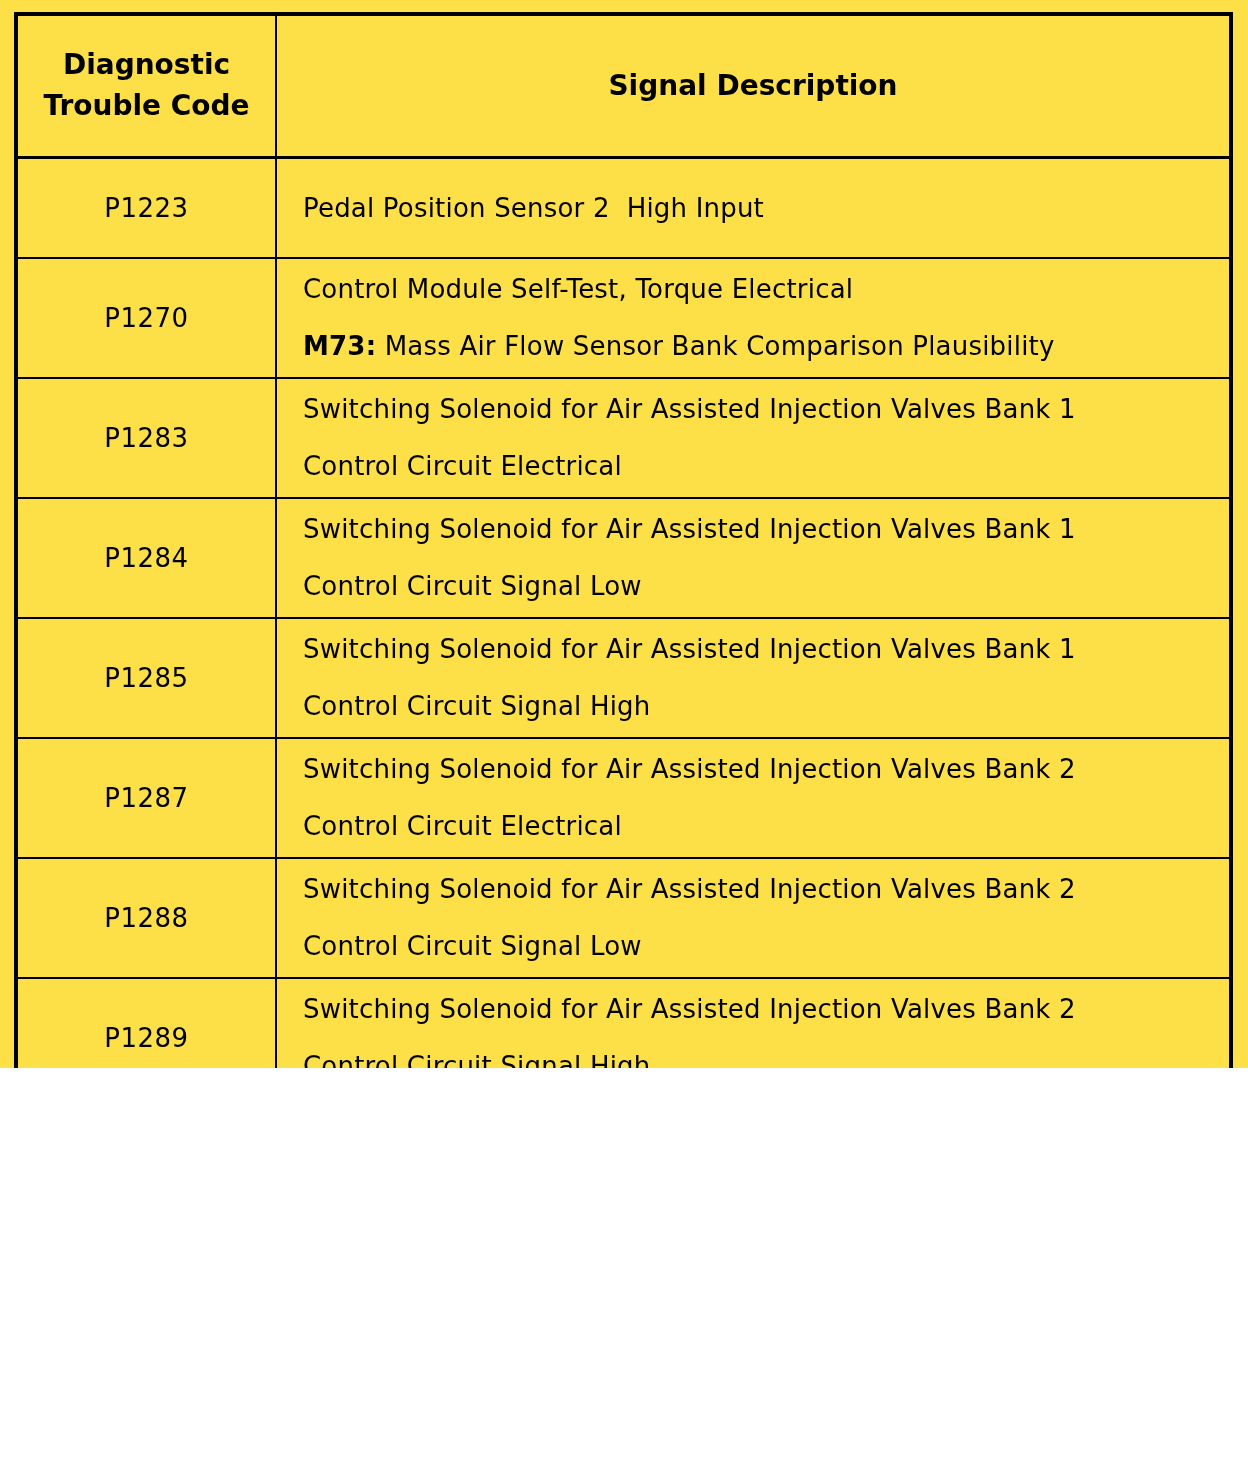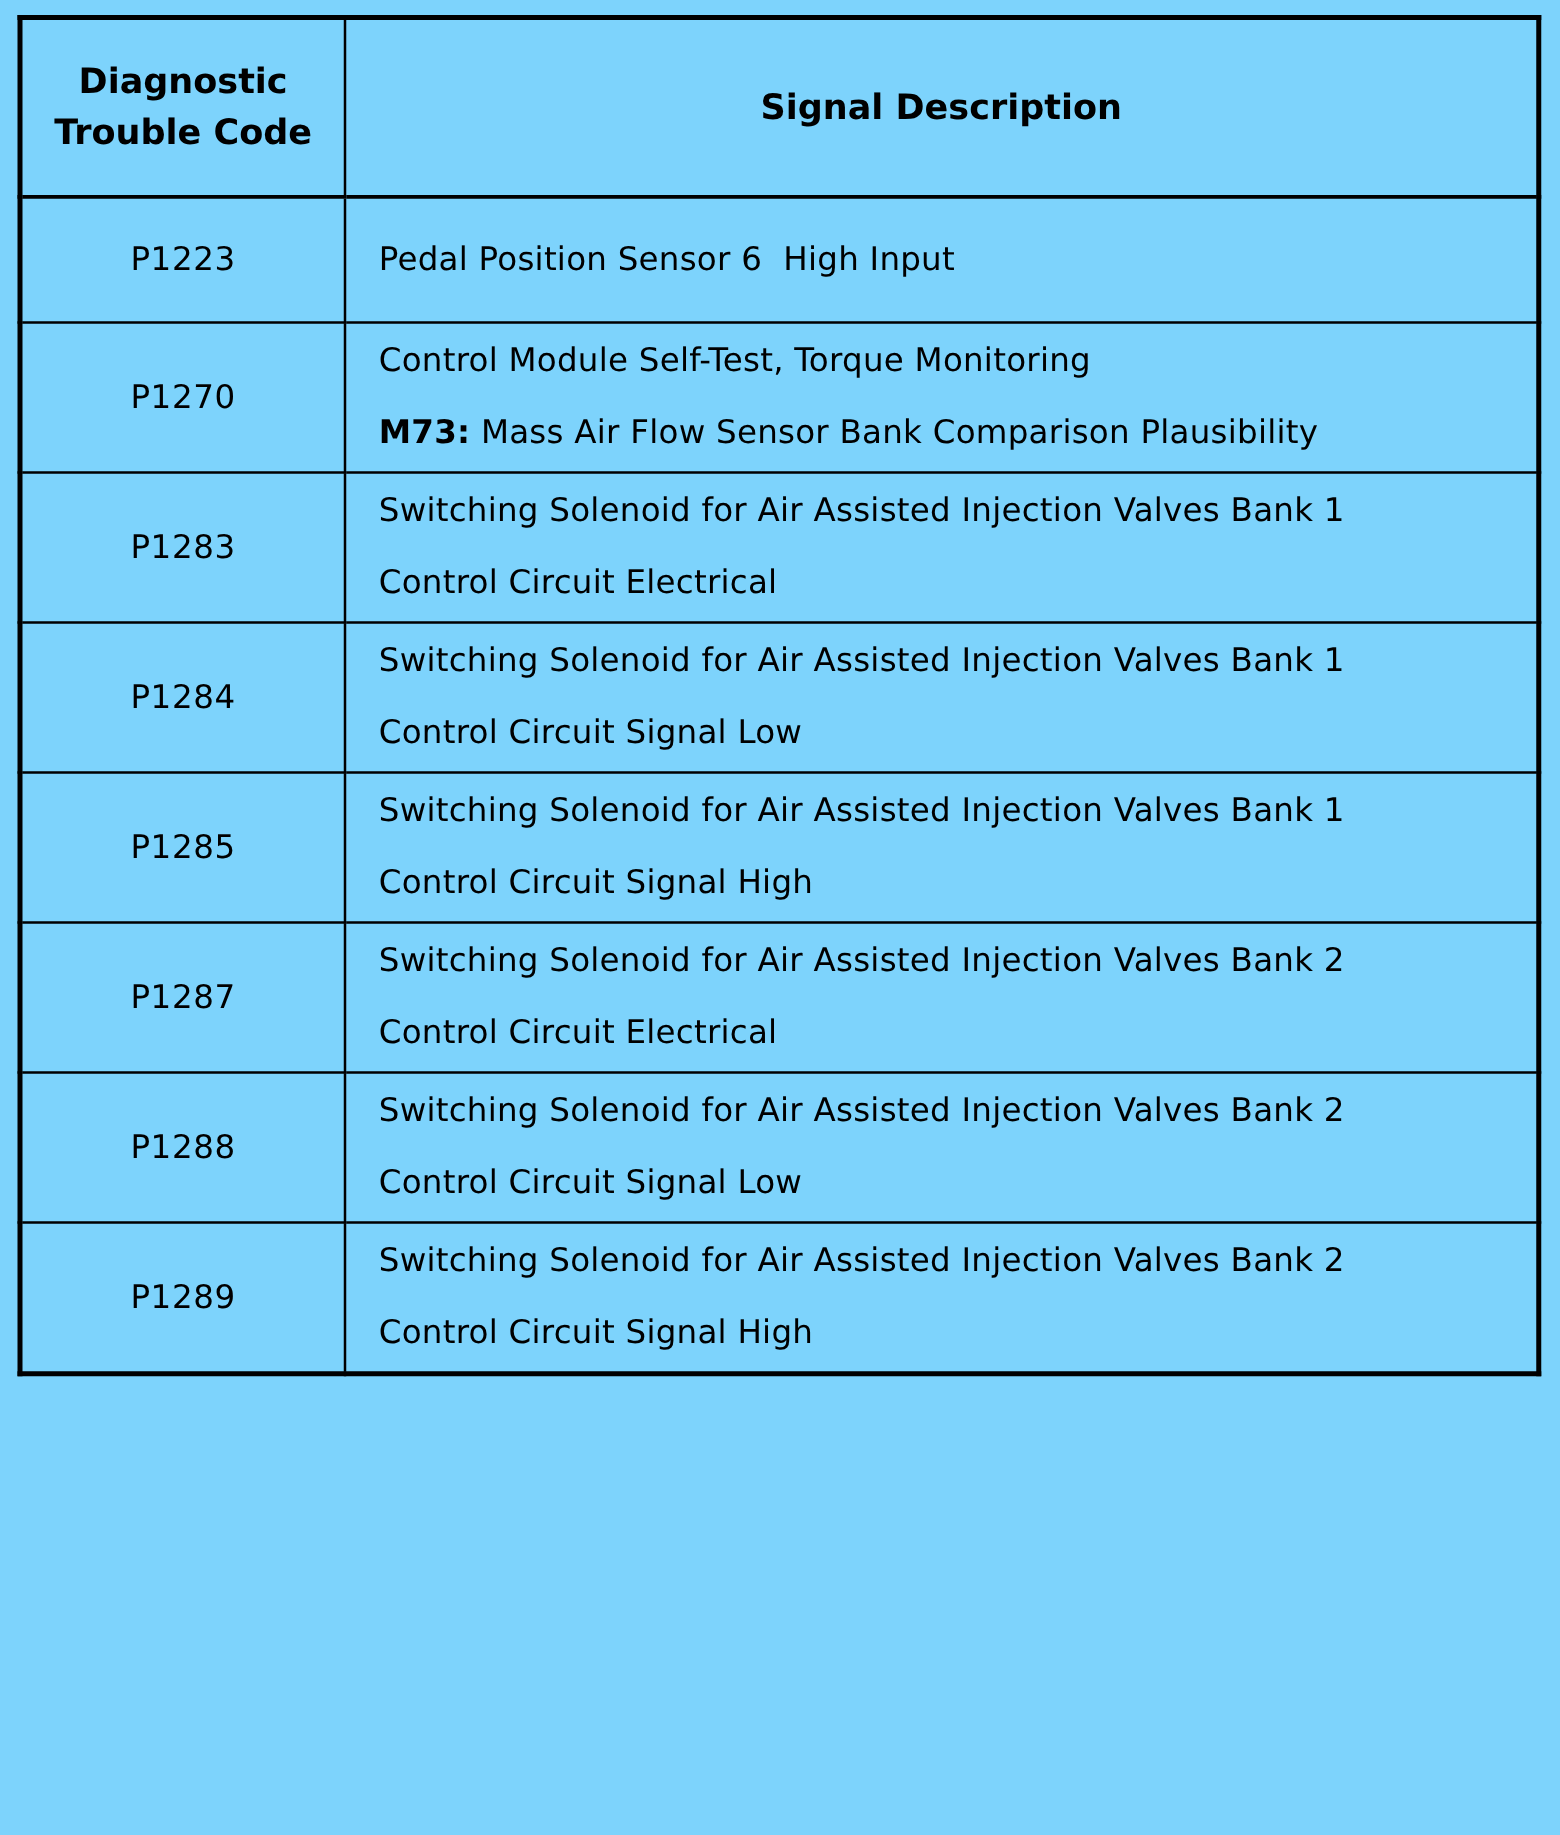--- a/index.html
+++ b/index.html
@@ -4,22 +4,22 @@
 <style>
   html, body {
     margin: 0;
     padding: 0;
     background: #ffffff;
     color: #000000;
     font-family: "DejaVu Sans", "Liberation Sans", sans-serif;
   }
   .page {
     width: 1248px;
-    height: 1468px;
-    background: #7dd3fc;
+    height: 1068px;
+    background: #fde047;
     box-sizing: border-box;
     padding: 12px 14px;
   }
   table.dtc-table {
     border-collapse: collapse;
     width: 1219px;
     border: 4px solid #000000;
     table-layout: fixed;
   }
   col.code-col { width: 260px; }
@@ -69,27 +69,27 @@
     <thead>
       <tr>
         <th>Diagnostic Trouble Code</th>
         <th>Signal Description</th>
       </tr>
     </thead>
     <tbody>
         <tr>
           <td class="code-cell">P1223</td>
           <td class="desc-cell">
-            <div class="desc-line">Pedal Position Sensor 6  High Input</div>
+            <div class="desc-line">Pedal Position Sensor 2  High Input</div>
           </td>
         </tr>
         <tr>
           <td class="code-cell">P1270</td>
           <td class="desc-cell">
-            <div class="desc-line">Control Module Self-Test, Torque Monitoring</div>
+            <div class="desc-line">Control Module Self-Test, Torque Electrical</div>
             <div class="desc-line"><b>M73:</b> Mass Air Flow Sensor Bank Comparison Plausibility</div>
           </td>
         </tr>
         <tr>
           <td class="code-cell">P1283</td>
           <td class="desc-cell">
             <div class="desc-line">Switching Solenoid for Air Assisted Injection Valves Bank 1</div>
             <div class="desc-line">Control Circuit Electrical</div>
           </td>
         </tr>

